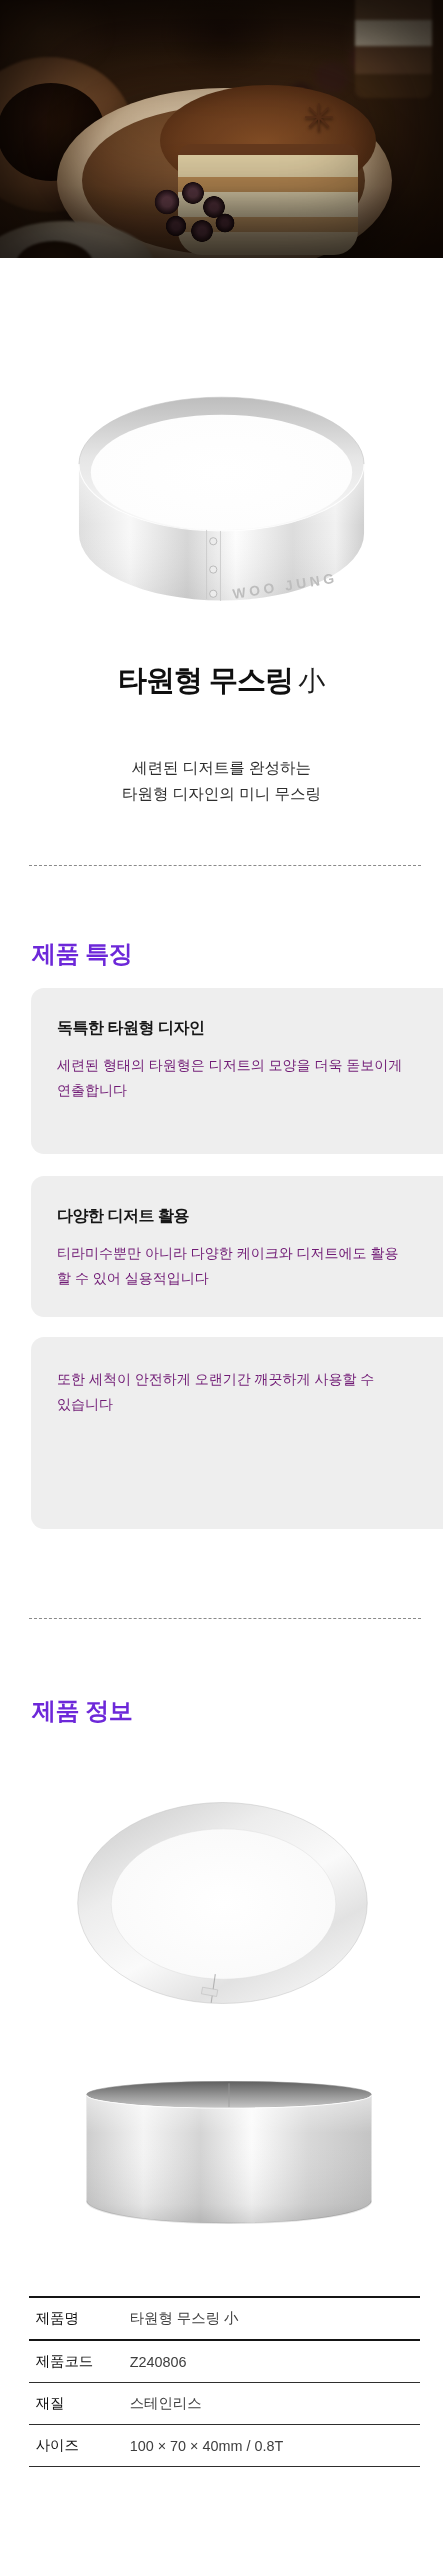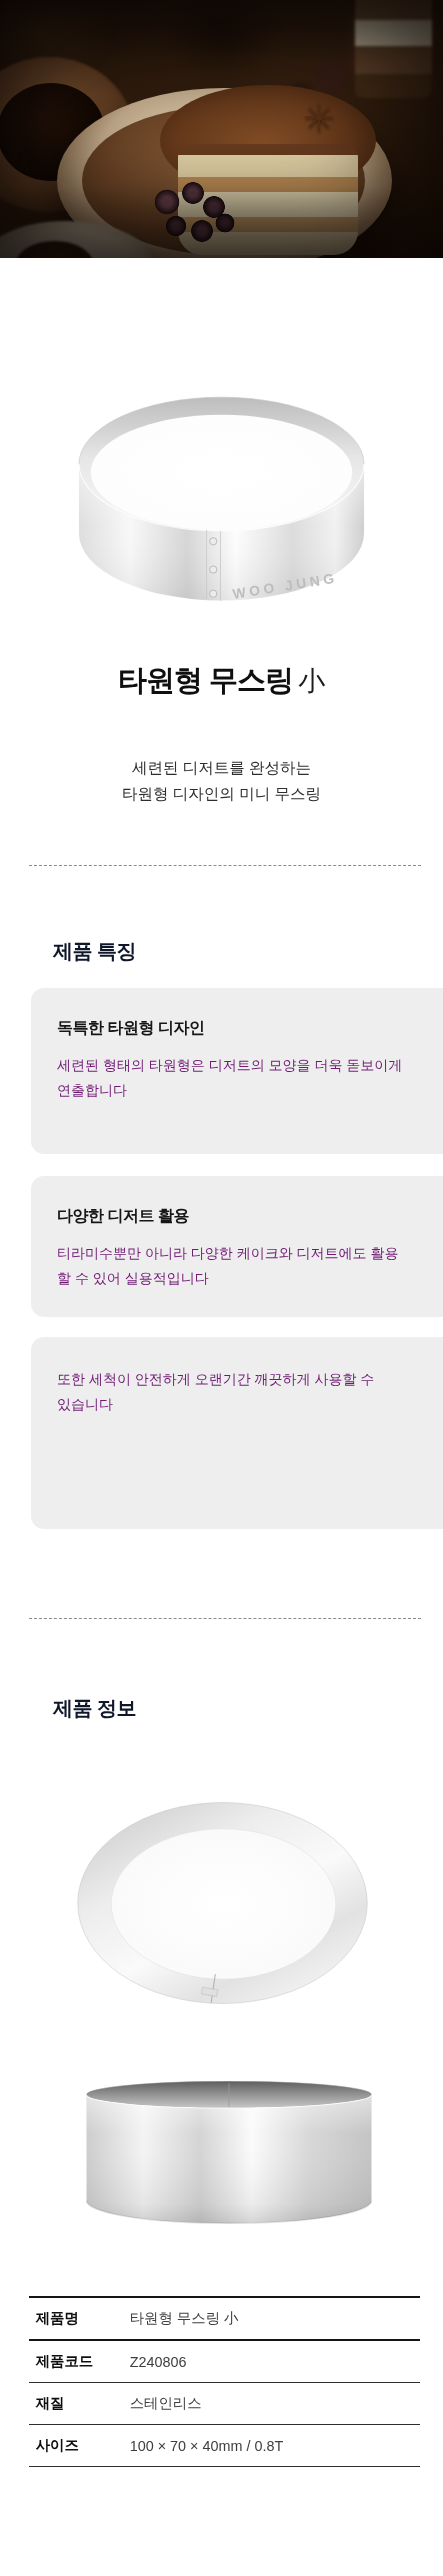--- a/index.html
+++ b/index.html
@@ -54,35 +54,35 @@
   .shot3{position:absolute;left:86px;top:2081px;width:286px;height:157px;}
   
   .title{position:absolute;left:0;top:661px;width:443px;text-align:center;
     font-size:29px;font-weight:800;color:#0f0f0f;letter-spacing:-1px;}
   .title .size-tag{font-weight:400;letter-spacing:0;color:#1c1c1c;margin-left:5.2px;font-size:27px;}
   .subtitle{position:absolute;left:0;top:740px;width:443px;text-align:center;
     font-size:15.5px;line-height:26px;color:#2d2d2d;white-space:pre-line;margin-top:15px;}
   .dashed-divider{position:absolute;left:29px;width:392px;height:0;border-top:1px dashed #8a8a8a;}
   #divider-1{top:865px;}
   #divider-2{top:1618px;}
-  .section-heading{position:absolute;left:32px;font-size:20px;font-weight:800;color:#0f172a;letter-spacing:-0.5px;margin-left:21px;}
+  .section-heading{position:absolute;left:32px;font-size:24px;font-weight:800;color:#6d28d9;letter-spacing:-0.5px;}
   #features-heading{top:938px;}
   #info-heading{top:1695px;}
   .feature-box{position:absolute;left:31px;width:440px;background:#eeeeee;border-radius:13px;
     box-sizing:border-box;padding:30px 12px 0 26px;}
   #feature-box-0{top:988px;height:166px;}
   #feature-box-1{top:1176px;height:141px;}
   #feature-box-2{top:1337px;height:192px;}
   .feature-title{font-size:16px;font-weight:700;color:#161616;margin:0 0 14px 0;letter-spacing:-0.5px;}
   .feature-line{font-size:14px;line-height:25px;color:#701a75;}
   
   .spec-table{position:absolute;left:29px;top:2296px;width:391px;border-top:2.6px solid #151515;}
   .spec-row{display:flex;align-items:center;height:41px;border-bottom:0.5px solid #2e2e2e;}
   .spec-row.thick{border-bottom:2.1px solid #151515;}
-  .spec-label{width:94px;padding-left:6.7px;font-size:14.4px;font-weight:700;color:#0f0f0f;flex:none;}
+  .spec-label{width:94px;padding-left:6.7px;font-size:14.4px;font-weight:400;color:#0f0f0f;flex:none;}
   .spec-value{font-size:14.4px;color:#3e3e3e;}
 </style>
 </head>
 <body>
 
 <div class="hero">
   <div class="h-bokeh"></div>
   <div class="h-jar"></div>
   <div class="h-cup"></div>
   <div class="h-coffee"></div>

